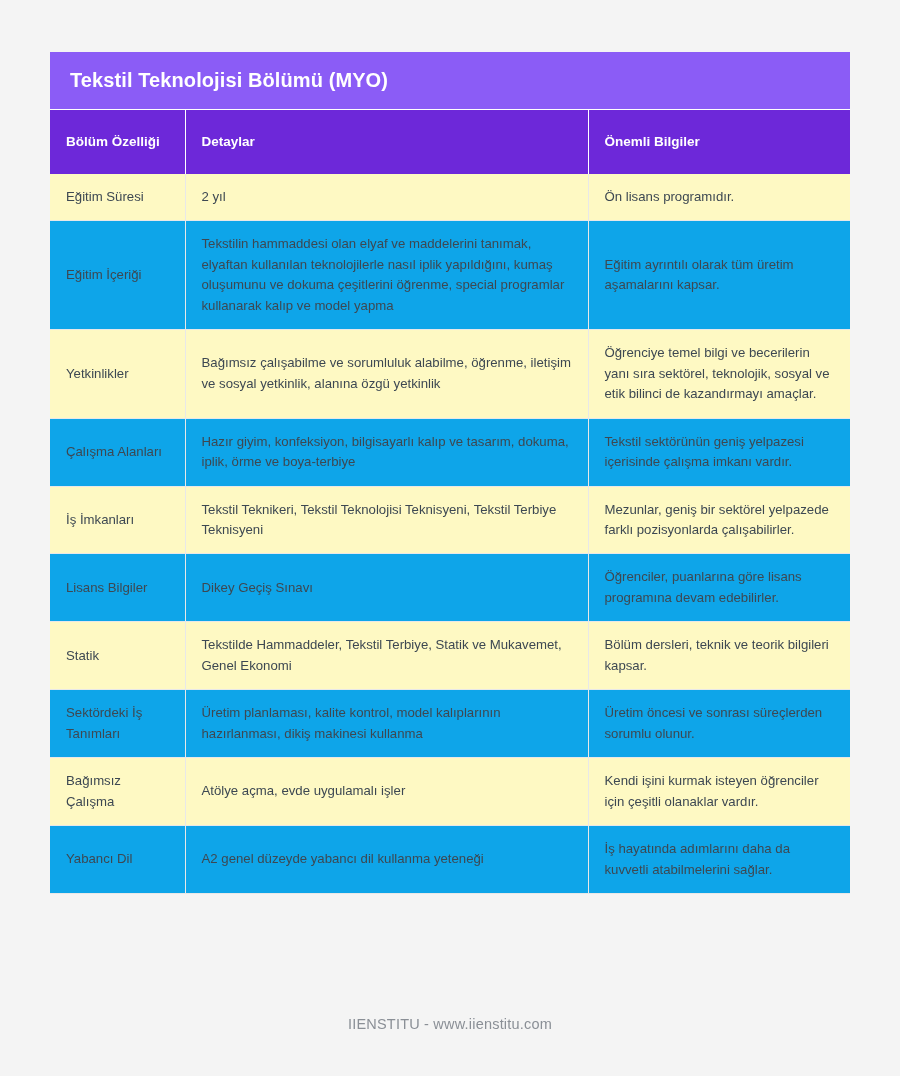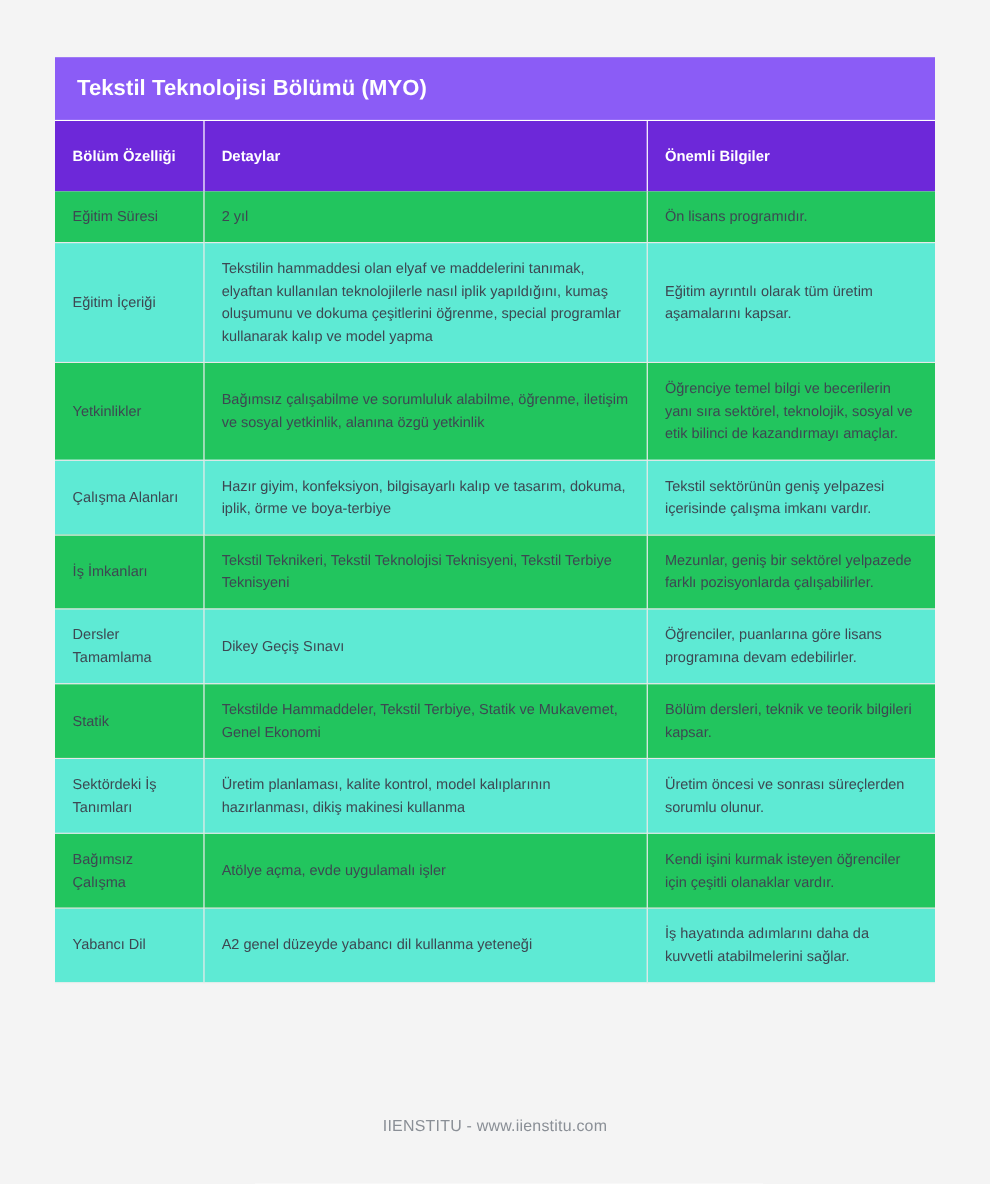--- a/index.html
+++ b/index.html
@@ -76,25 +76,25 @@
     text-align: left;
     padding: 13px 14px 13px 16px;
     border-right: 1px solid #e8e8e8;
     border-bottom: 1px solid #e8e8e8;
     box-sizing: border-box;
     word-wrap: break-word;
   }
   tbody td:last-child { border-right: none; }
 
   tbody tr.alt td {
-    background: #5eead4;
+    background: #0ea5e9;
     margin-top: 16px;
   }
   tbody tr.plain td {
-    background: #22c55e;
+    background: #fef9c3;
   }
   tbody tr:last-child td {
     border-bottom: 1px solid #e8e8e8;
   }
 
   td.cell-feature {
     color: #3d4852;
   }
 
   .footer {
@@ -157,21 +157,21 @@
           <td class="cell-info">Tekstil sektörünün geniş yelpazesi içerisinde çalışma imkanı vardır.</td>
         </tr>
 
         <tr class="plain">
           <td class="cell-feature">İş İmkanları</td>
           <td class="cell-details">Tekstil Teknikeri, Tekstil Teknolojisi Teknisyeni, Tekstil Terbiye Teknisyeni</td>
           <td class="cell-info">Mezunlar, geniş bir sektörel yelpazede farklı pozisyonlarda çalışabilirler.</td>
         </tr>
 
         <tr class="alt">
-          <td class="cell-feature">Dersler Tamamlama</td>
+          <td class="cell-feature">Lisans Bilgiler</td>
           <td class="cell-details">Dikey Geçiş Sınavı</td>
           <td class="cell-info">Öğrenciler, puanlarına göre lisans programına devam edebilirler.</td>
         </tr>
 
         <tr class="plain">
           <td class="cell-feature">Statik</td>
           <td class="cell-details">Tekstilde Hammaddeler, Tekstil Terbiye, Statik ve Mukavemet, Genel Ekonomi</td>
           <td class="cell-info">Bölüm dersleri, teknik ve teorik bilgileri kapsar.</td>
         </tr>
 

